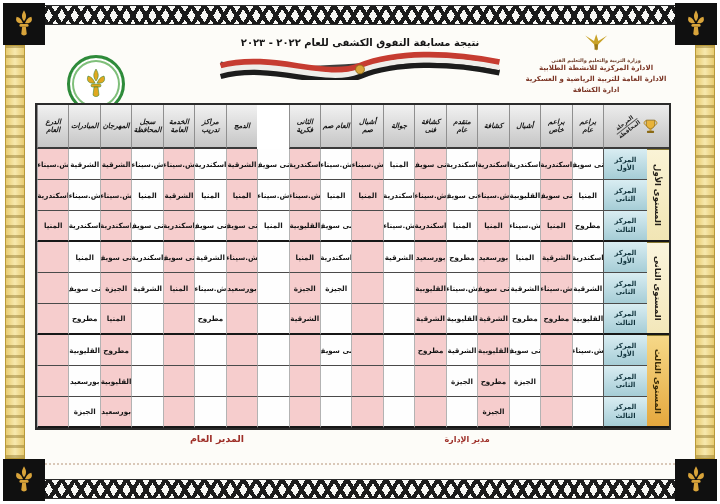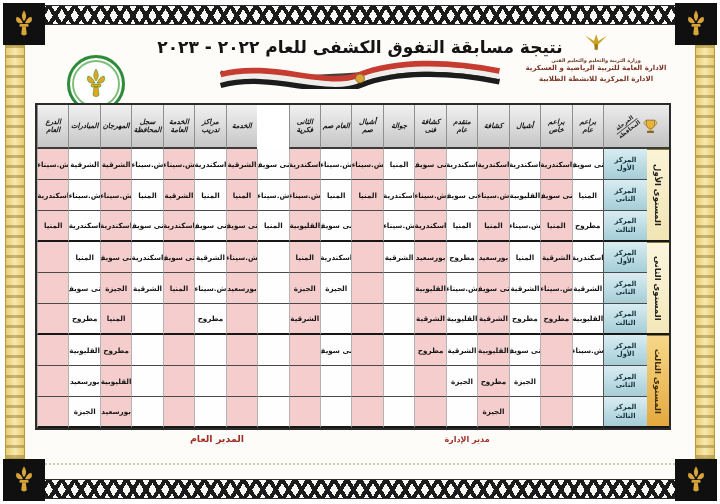--- a/index.html
+++ b/index.html
@@ -25,21 +25,21 @@
   
   .ministry{position:absolute;top:6px;right:10px;width:178px;text-align:center;color:#7a3424;z-index:2;}
   .ministry .mlogo{height:22px;}
   .ministry .mcap{font-size:5px;font-weight:bold;line-height:1.2;color:#6b3a26;}
   .ministry .mline{font-size:7px;font-weight:bold;line-height:1.55;}
   .emblem{position:absolute;top:30px;left:42px;width:52px;height:52px;border-radius:50%;
     border:3px solid #2e8b3a;box-shadow:inset 0 0 0 2px #fff, inset 0 0 0 4px #7fbf7a;
     background:#fff;display:flex;align-items:center;justify-content:center;}
   .emblem svg{width:24px;height:32px;}
   .titleblock{position:absolute;top:12px;left:50%;transform:translateX(-50%);width:420px;text-align:center;z-index:1;}
-  .maintitle{font-size:17px;font-weight:bold;color:#141414;letter-spacing:.2px;}
+  .maintitle{font-size:10px;font-weight:bold;color:#141414;letter-spacing:.2px;}
   .committee{font-size:10.5px;font-weight:bold;color:#1a1a1a;margin-top:3px;}
   .flagwrap{margin-top:2px;}
 
   
   .results-grid{position:absolute;left:10px;top:78px;width:632px;height:323px;display:grid;direction:rtl;
     grid-template-columns:22px 44px repeat(18,1fr);grid-template-rows:44px repeat(9,31px);
     border:2px solid #2b2b2b;background:#fff;}
   .hcell{background:linear-gradient(180deg,#f1f1f1,#c6c6c6);border-inline-end:1px solid #8f8f8f;border-bottom:2px solid #3a3a3a;
     font-size:7px;font-weight:bold;font-style:italic;color:#111;display:flex;align-items:center;justify-content:center;
     text-align:center;line-height:1.2;padding:1px;}
@@ -121,22 +121,23 @@
 <div class="sidestrip s-right"></div>
 
 <div class="content">
 
   <div class="ministry">
     <svg class="mlogo" viewBox="0 0 24 20">
       <path d="M2 4 L10 9 L12 3 L14 9 L22 4 L14 12 L12 18 L10 12 Z" fill="#c9a227"></path>
       <rect x="10.5" y="12" width="3" height="5" fill="#9c7a1a"></rect>
     </svg>
     <div class="mcap">وزارة التربية والتعليم والتعليم الفنى</div>
+    <div class="mline">الادارة المركزية للانشطة الطلابية</div>
     <div class="mline">الادارة العامة للتربية الرياضية و العسكرية</div>
-    <div class="mline">الادارة المركزية للانشطة الطلابية</div>
+    <div class="mline">ادارة الكشافة</div>
   </div>
 
   <div class="emblem">
     <svg viewBox="0 0 24 32">
         <g fill="#e0a81f" stroke="#1d7a33" stroke-width=".5">
           <path d="M12 1 C9 6 9 9 12 13 C15 9 15 6 12 1 Z"></path>
           <path d="M4 8 C2 13 5 16 11 15 C9 11 8 9 4 8 Z"></path>
           <path d="M20 8 C22 13 19 16 13 15 C15 11 16 9 20 8 Z"></path>
           <rect x="7" y="16" width="10" height="3" rx="1.5"></rect>
           <path d="M10 19 L9 27 C10 29 14 29 15 27 L14 19 Z"></path>
@@ -175,21 +176,21 @@
   <div class="hcell" style="grid-area: 1 / 3;">براعم عام</div>
       <div class="hcell" style="grid-area: 1 / 4;">براعم خاص</div>
       <div class="hcell" style="grid-area: 1 / 5;">أشبال</div>
       <div class="hcell" style="grid-area: 1 / 6;">كشافة</div>
       <div class="hcell" style="grid-area: 1 / 7; font-family: Liberation Mono, monospace;">متقدم عام</div>
       <div class="hcell" style="grid-area: 1 / 8;">كشافة فنى</div>
       <div class="hcell" style="grid-area: 1 / 9;">جوالة</div>
       <div class="hcell" style="grid-area: 1 / 10;">أشبال صم</div>
       <div class="hcell" style="grid-area: 1 / 11;">العام صم</div>
       <div class="hcell" style="grid-area: 1 / 12;">الثانى فكرية</div>
-      <div class="hcell" style="grid-area: 1 / 14;">الخدمة</div>
+      <div class="hcell" style="grid-area: 1 / 14;">الدمج</div>
       <div class="hcell" style="grid-area: 1 / 15;">مراكز تدريب</div>
       <div class="hcell" style="grid-area: 1 / 16;">الخدمة العامة</div>
       <div class="hcell" style="grid-area: 1 / 17;">سجل المحافظة</div>
       <div class="hcell" style="grid-area: 1 / 18;">المهرجان</div>
       <div class="hcell" style="grid-area: 1 / 19;">المبادرات</div>
       <div class="hcell" style="grid-area: 1 / 20;">الدرع العام</div>
       <div class="level lv0" style="grid-area: 2 / 1 / span 3;">المستوى الأول</div>
       <div class="rank" style="grid-area: 2 / 2;">المركز الأول</div>
       <div class="cell" style="grid-area: 2 / 3;">بنى سويف</div>
       <div class="cell pink" style="grid-area: 2 / 4;">اسكندرية</div>

